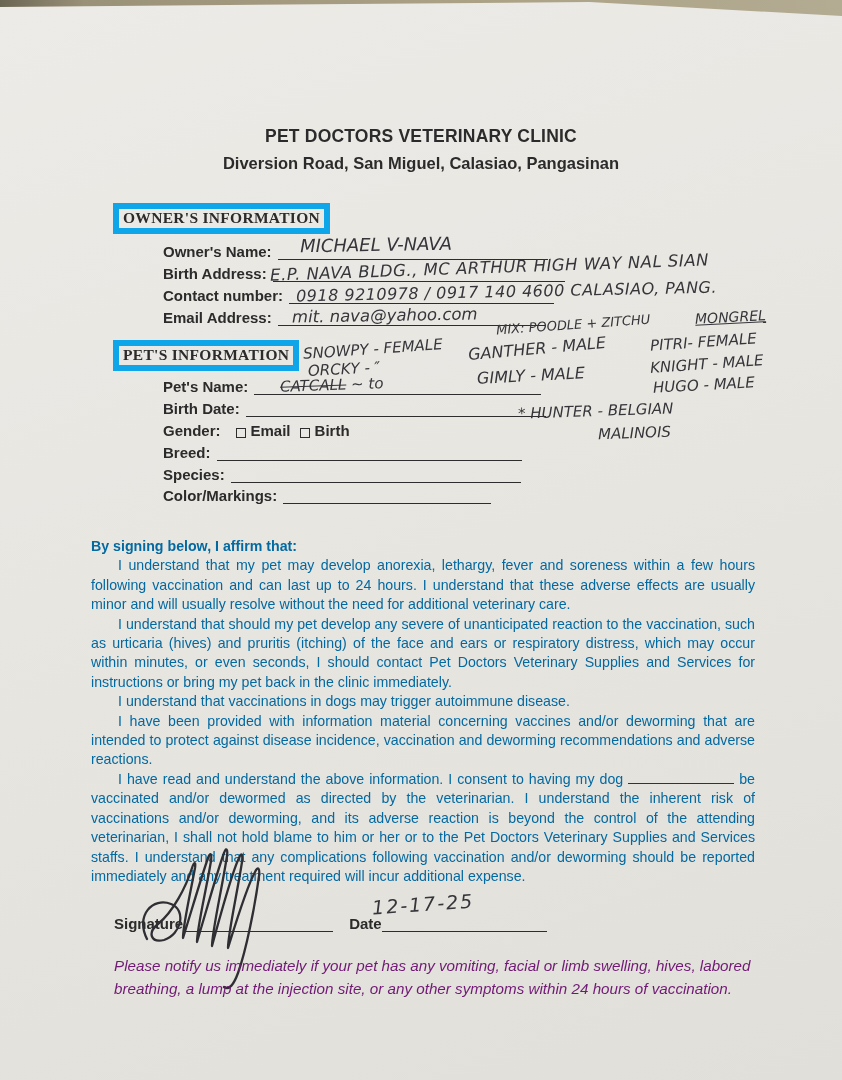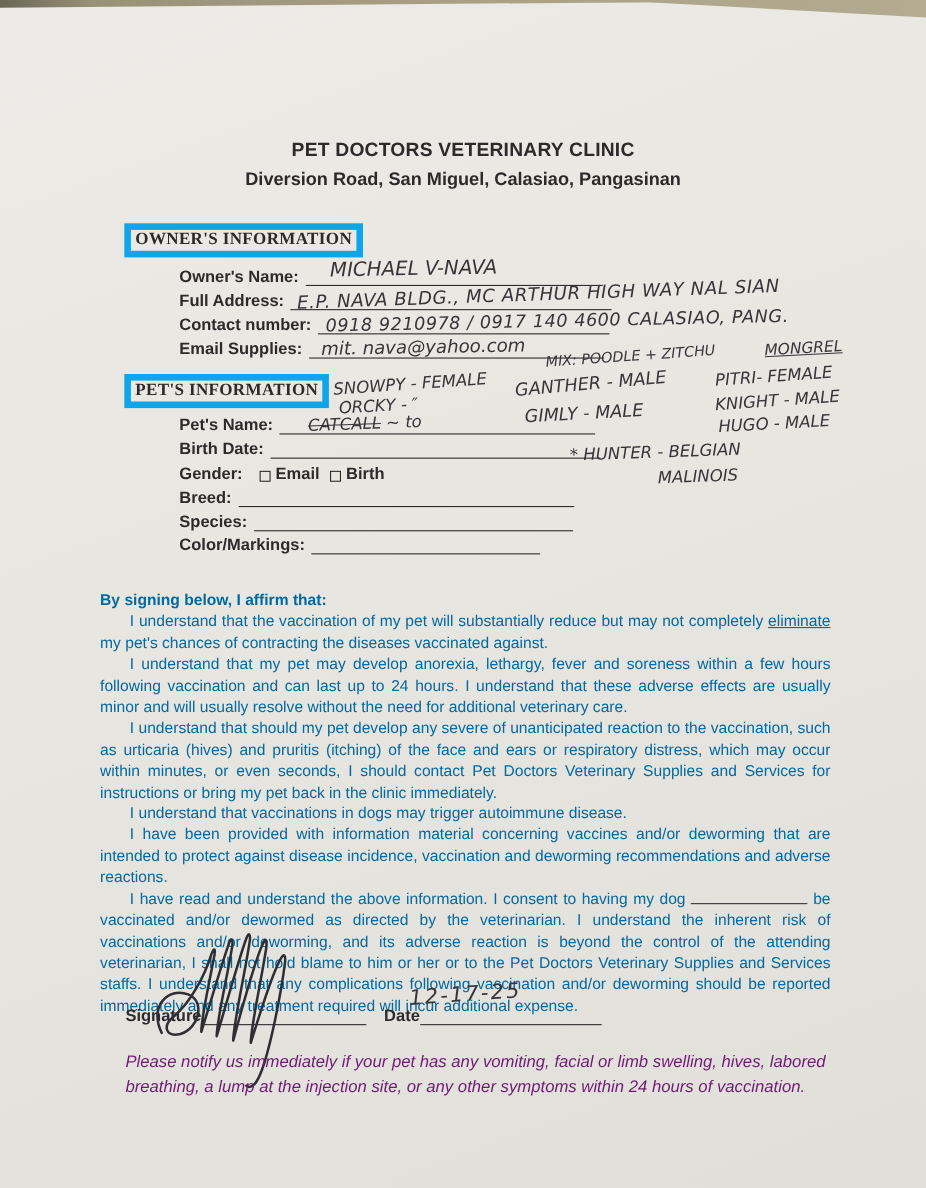--- a/index.html
+++ b/index.html
@@ -109,29 +109,29 @@
   <div class="clinic-name">PET DOCTORS VETERINARY CLINIC</div>
   <div class="clinic-address">Diversion Road, San Miguel, Calasiao, Pangasinan</div>
 
   <div class="section-title owner-title">OWNER'S INFORMATION</div>
 
   <div class="field-row r-owner-name">
     <span class="field-label">Owner's Name:</span>
     <span class="field-line" style="width:270px"></span>
   </div>
   <div class="field-row r-full-address">
-    <span class="field-label">Full Address:</span>
+    <span class="field-label">Birth Address:</span>
     <span class="field-line" style="width:292px"></span>
   </div>
   <div class="field-row r-contact">
     <span class="field-label">Contact number:</span>
     <span class="field-line" style="width:265px"></span>
   </div>
   <div class="field-row r-email">
-    <span class="field-label">Email Supplies:</span>
+    <span class="field-label">Email Address:</span>
     <span class="field-line" style="width:268px"></span>
   </div>
 
   <div class="section-title pet-title">PET'S INFORMATION</div>
 
   <div class="field-row r-pet-name">
     <span class="field-label">Pet's Name:</span>
     <span class="field-line" style="width:287px"></span>
   </div>
   <div class="field-row r-birth-date">
@@ -174,21 +174,20 @@
   <div class="hand hw-crossed">
     <span class="strike">CATCALL</span>
     <span>~ to</span>
   </div>
   <div class="hand hw-hunter1">* HUNTER - BELGIAN</div>
   <div class="hand hw-hunter2">MALINOIS</div>
 
   <div class="affirmation">
     <div class="affirm-heading">By signing below, I affirm that:</div>
     <div>
-        <div class="para"><span>I understand that the vaccination of my pet will substantially reduce but may not completely </span><span class="u">eliminate</span><span> my pet's chances of contracting the diseases vaccinated against.</span></div>
         <div class="para"><span>I understand that my pet may develop anorexia, lethargy, fever and soreness within a few hours following vaccination and can last up to 24 hours. I understand that these adverse effects are usually minor and will usually resolve without the need for additional veterinary care.</span></div>
         <div class="para"><span>I understand that should my pet develop any severe of unanticipated reaction to the vaccination, such as urticaria (hives) and pruritis (itching) of the face and ears or respiratory distress, which may occur within minutes, or even seconds, I should contact Pet Doctors Veterinary Supplies and Services for instructions or bring my pet back in the clinic immediately.</span></div>
         <div class="para"><span>I understand that vaccinations in dogs may trigger autoimmune disease.</span></div>
         <div class="para"><span>I have been provided with information material concerning vaccines and/or deworming that are intended to protect against disease incidence, vaccination and deworming recommendations and adverse reactions.</span></div>
         <div class="para"><span>I have read and understand the above information. I consent to having my dog </span><span class="blank"></span><span> be vaccinated and/or dewormed as directed by the veterinarian. I understand the inherent risk of vaccinations and/or deworming, and its adverse reaction is beyond the control of the attending veterinarian, I shall not hold blame to him or her or to the Pet Doctors Veterinary Supplies and Services staffs. I understand that any complications following vaccination and/or deworming should be reported immediately and any treatment required will incur additional expense.</span></div>
       </div>
   </div>
 
   <div class="sig-row">
     <span class="sig-label">Signature</span>

